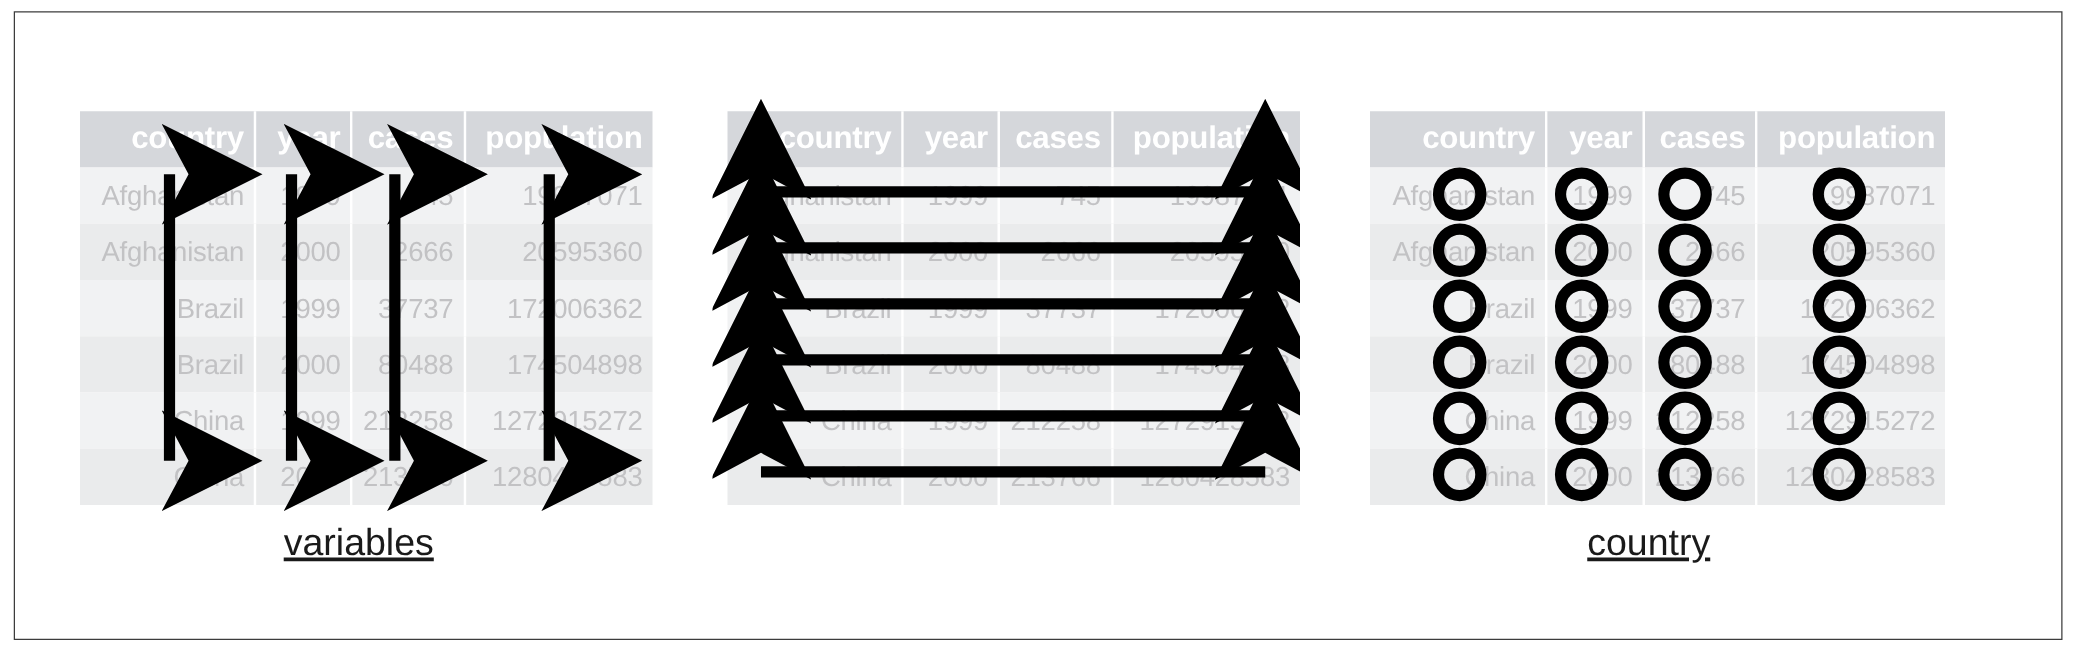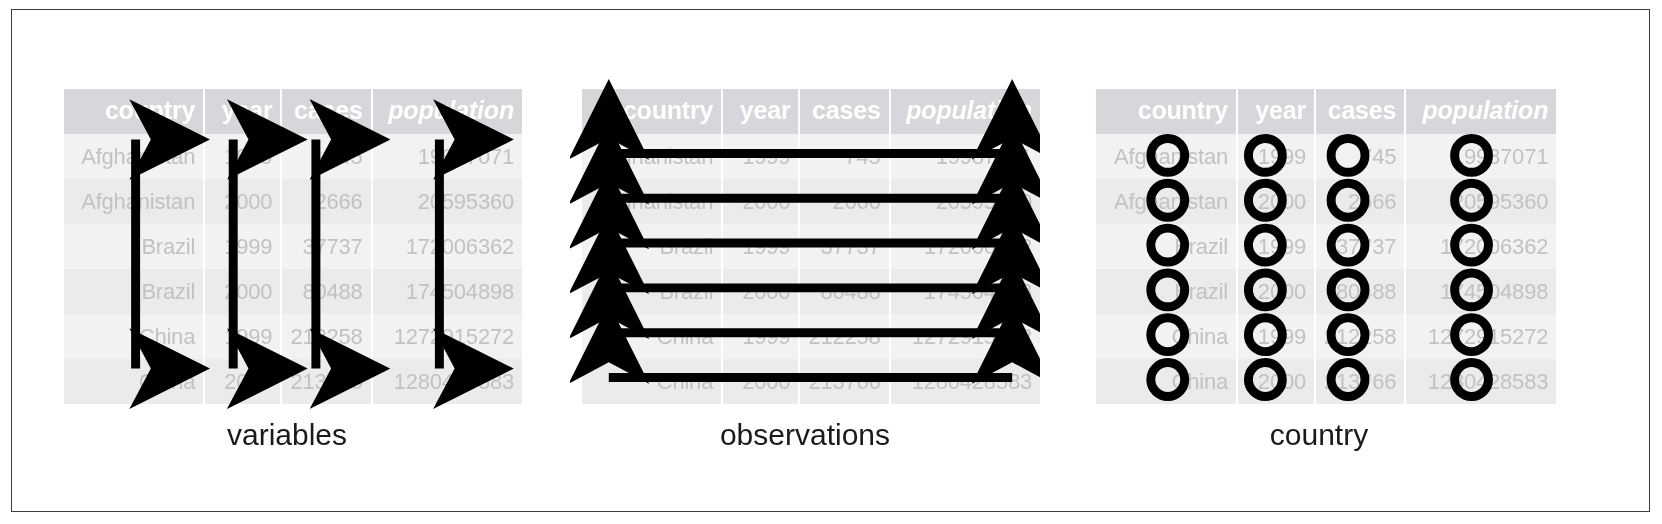--- a/index.html
+++ b/index.html
@@ -44,21 +44,21 @@
     background: #d5d7db;
     color: #ffffff;
     font-weight: bold;
     font-size: 25px;
     text-align: right;
     padding: 7px 8px 9px 8px;
     border-right: 2px solid #ffffff;
     white-space: nowrap;
     letter-spacing: -0.2px;
   }
-  .tbl th:last-child { border-right: none; font-style: italic; }
+  .tbl th:last-child { border-right: none; }
   .tbl td {
     color: #c2c2c4;
     text-align: right;
     padding: 0 8px;
     height: 45px;
     line-height: 45px;
     white-space: nowrap;
     border-right: 2px solid #ffffff;
     letter-spacing: -0.2px;
   }
@@ -81,20 +81,21 @@
   }
 
   
   .caption {
     position: absolute;
     top: 408px;
     text-align: center;
     font-size: 30px;
     color: #1a1a1a;
     white-space: nowrap;
+    text-decoration: underline;
   }
 
   
   #panel-variables    { left: 40px;   width: 470px; }
   #panel-observations { left: 558px;  width: 470px; }
   #panel-values       { left: 1072px; width: 545px; }
 </style>
 </head>
 <body>
 
@@ -243,21 +244,20 @@
       <g stroke="#000" stroke-width="9" fill="none" marker-start="url(#hArrow)" marker-end="url(#hArrow)">
         <line x1="38" y1="144" x2="443" y2="144"></line>
         <line x1="38" y1="189" x2="443" y2="189"></line>
         <line x1="38" y1="234" x2="443" y2="234"></line>
         <line x1="38" y1="279" x2="443" y2="279"></line>
         <line x1="38" y1="324" x2="443" y2="324"></line>
         <line x1="38" y1="369" x2="443" y2="369"></line>
       </g>
     </svg>
 
-    <div class="caption" style="left:0; width:470px;">observations</div>
   </div>
 
   <div class="panel" id="panel-values">
 
     <table class="tbl" style="left:12px;">
       <colgroup>
         <col class="col-country">
           <col class="col-year">
           <col class="col-cases">
           <col class="col-population">

